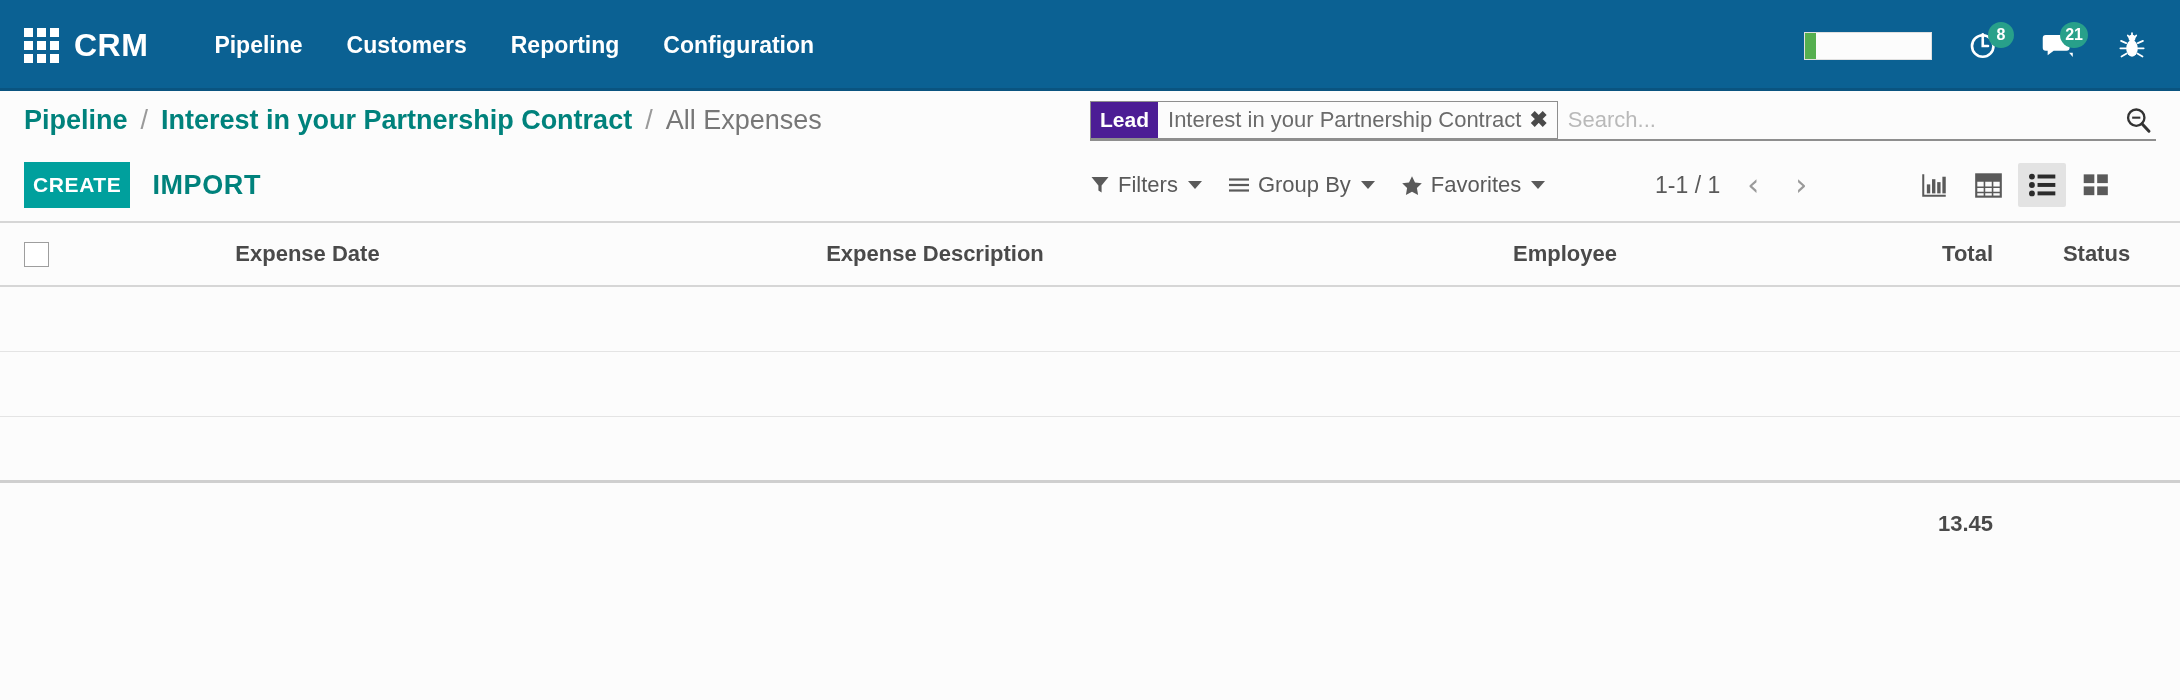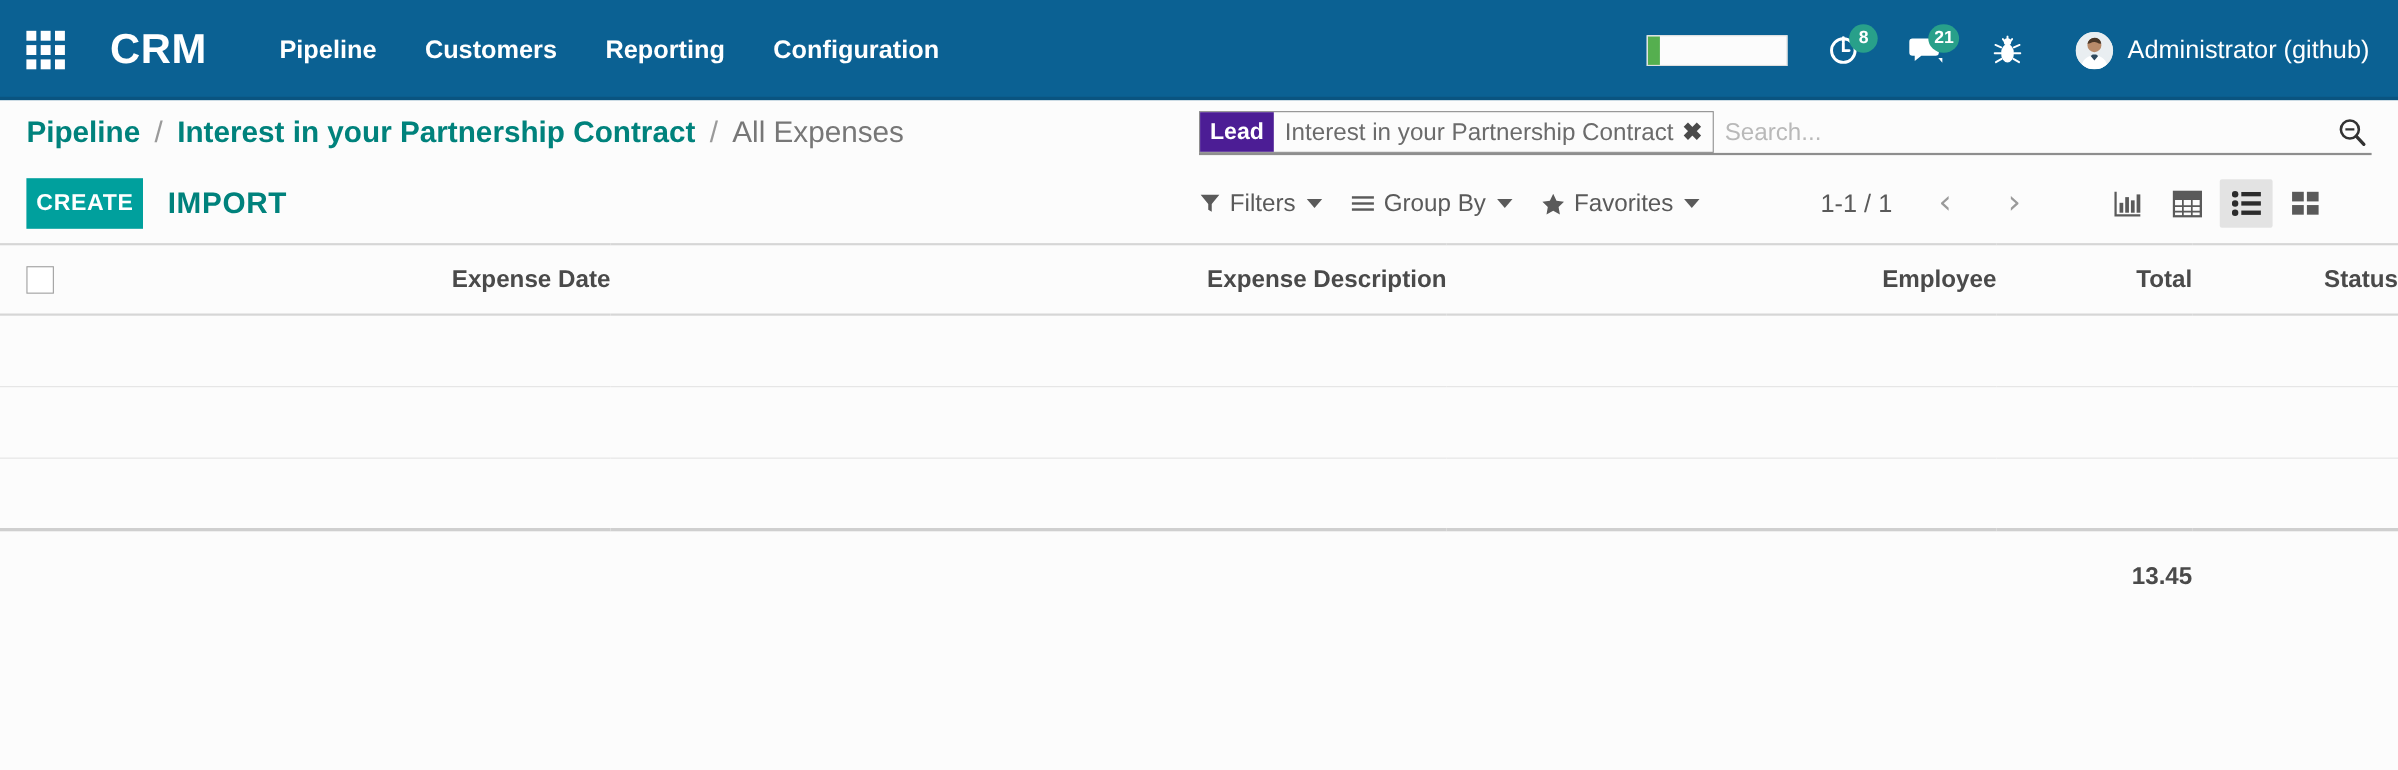--- a/index.html
+++ b/index.html
@@ -29,24 +29,24 @@
     display: grid;
     grid-template-columns: repeat(3, 9px);
     grid-template-rows: repeat(3, 9px);
     gap: 4px;
     align-content: center; justify-content: center;
     cursor: pointer;
   }
   .apps-grid i { display: block; width: 9px; height: 9px; background: #ffffff; }
   .brand {
     color: #ffffff;
-    font-size: 38px;
+    font-size: 32px;
     font-weight: bold;
     letter-spacing: 0.5px;
-    margin-left: 40px;
+    margin-left: 14px;
     cursor: pointer;
   }
   .menu {
     display: flex;
     align-items: center;
     margin-left: 66px;
     gap: 44px;
   }
   .menu-item {
     color: #ffffff;
@@ -240,21 +240,21 @@
     border-left: 7px solid transparent;
     border-right: 7px solid transparent;
     border-top: 8px solid #5a5a5a;
     margin-left: 2px;
   }
   .pager-group {
     position: absolute;
     left: 1655px;
     display: flex;
     align-items: center;
-    gap: 33px;
+    gap: 18px;
   }
   .pager-text { color: #5a5a5a; font-size: 23px; white-space: nowrap; }
   .pager-arrow {
     color: #9a9a9a;
     font-size: 30px;
     padding: 0 9px;
     cursor: pointer;
     line-height: 1;
     font-family: "DejaVu Sans", sans-serif;
   }
@@ -270,21 +270,21 @@
     display: flex; align-items: center; justify-content: center;
     cursor: pointer;
     border-radius: 2px;
   }
   .view-btn.active { background: #e3e3e3; }
 
   
   .table-wrap { width: 100%; }
   table.list { width: 100%; border-collapse: collapse; table-layout: fixed; }
   table.list th, table.list td {
-    text-align: right;
+    text-align: center;
     font-size: 22px;
     padding: 0;
     vertical-align: middle;
   }
   thead tr { height: 64px; border-top: 2px solid #d6d6d6; border-bottom: 2px solid #d6d6d6; }
   thead th { color: #4a4a4a; font-weight: bold; }
   tbody tr { height: 65px; border-bottom: 1px solid #e4e4e4; }
   tbody td { color: #4a4a4a; }
   tfoot tr { height: 84px; border-top: 3px solid #cfcfcf; }
   tfoot td { color: #4a4a4a; font-weight: bold; font-size: 23px; }
@@ -354,32 +354,20 @@
 
     <div class="sys-icon">
       <svg width="26" height="28" viewBox="0 0 22 24">
         <ellipse cx="11" cy="14" rx="5" ry="7.2" fill="#ffffff"></ellipse>
         <circle cx="11" cy="5.2" r="2.9" fill="#ffffff"></circle>
         <path d="M11 1 V3.2 M7.4 3 L9 5 M14.6 3 L13 5" stroke="#ffffff" stroke-width="1.5" stroke-linecap="round"></path>
         <path d="M6 9.5 L1.6 7.6 M6 14 L1 14 M6.4 18.4 L2 21 M16 9.5 L20.4 7.6 M16 14 L21 14 M15.6 18.4 L20 21" stroke="#ffffff" stroke-width="1.5" stroke-linecap="round"></path>
       </svg>
     </div>
 
-    <div class="avatar-wrap">
-      <div class="avatar">
-        <svg width="34" height="34" viewBox="0 0 34 34">
-          <rect width="34" height="34" fill="#e9eef1"></rect>
-          <circle cx="17" cy="12" r="6.4" fill="#b98b6a"></circle>
-          <path d="M17 5.4 a6.4 6.4 0 0 1 6.3 5.2 c-2.4 .6 -4.2 -1.6 -6.6 -1.4 c-2.6 .2 -4.4 1.8 -6 1.6 A6.4 6.4 0 0 1 17 5.4 Z" fill="#4a3728"></path>
-          <path d="M5 34 C5 25.5 10.4 21.4 17 21.4 C23.6 21.4 29 25.5 29 34 Z" fill="#ffffff"></path>
-          <path d="M13.6 21.8 L17 26 L20.4 21.8 L18.6 20.6 H15.4 Z" fill="#2f4a5e"></path>
-        </svg>
-      </div>
-      <span class="user-name">Administrator (github)</span>
-    </div>
 
   </div>
 </div>
 
 <div class="crumb-row">
   <span class="crumb">Pipeline</span>
   <span class="crumb-sep">/</span>
   <span class="crumb">Interest in your Partnership Contract</span>
   <span class="crumb-sep">/</span>
   <span class="crumb inactive">All Expenses</span>

